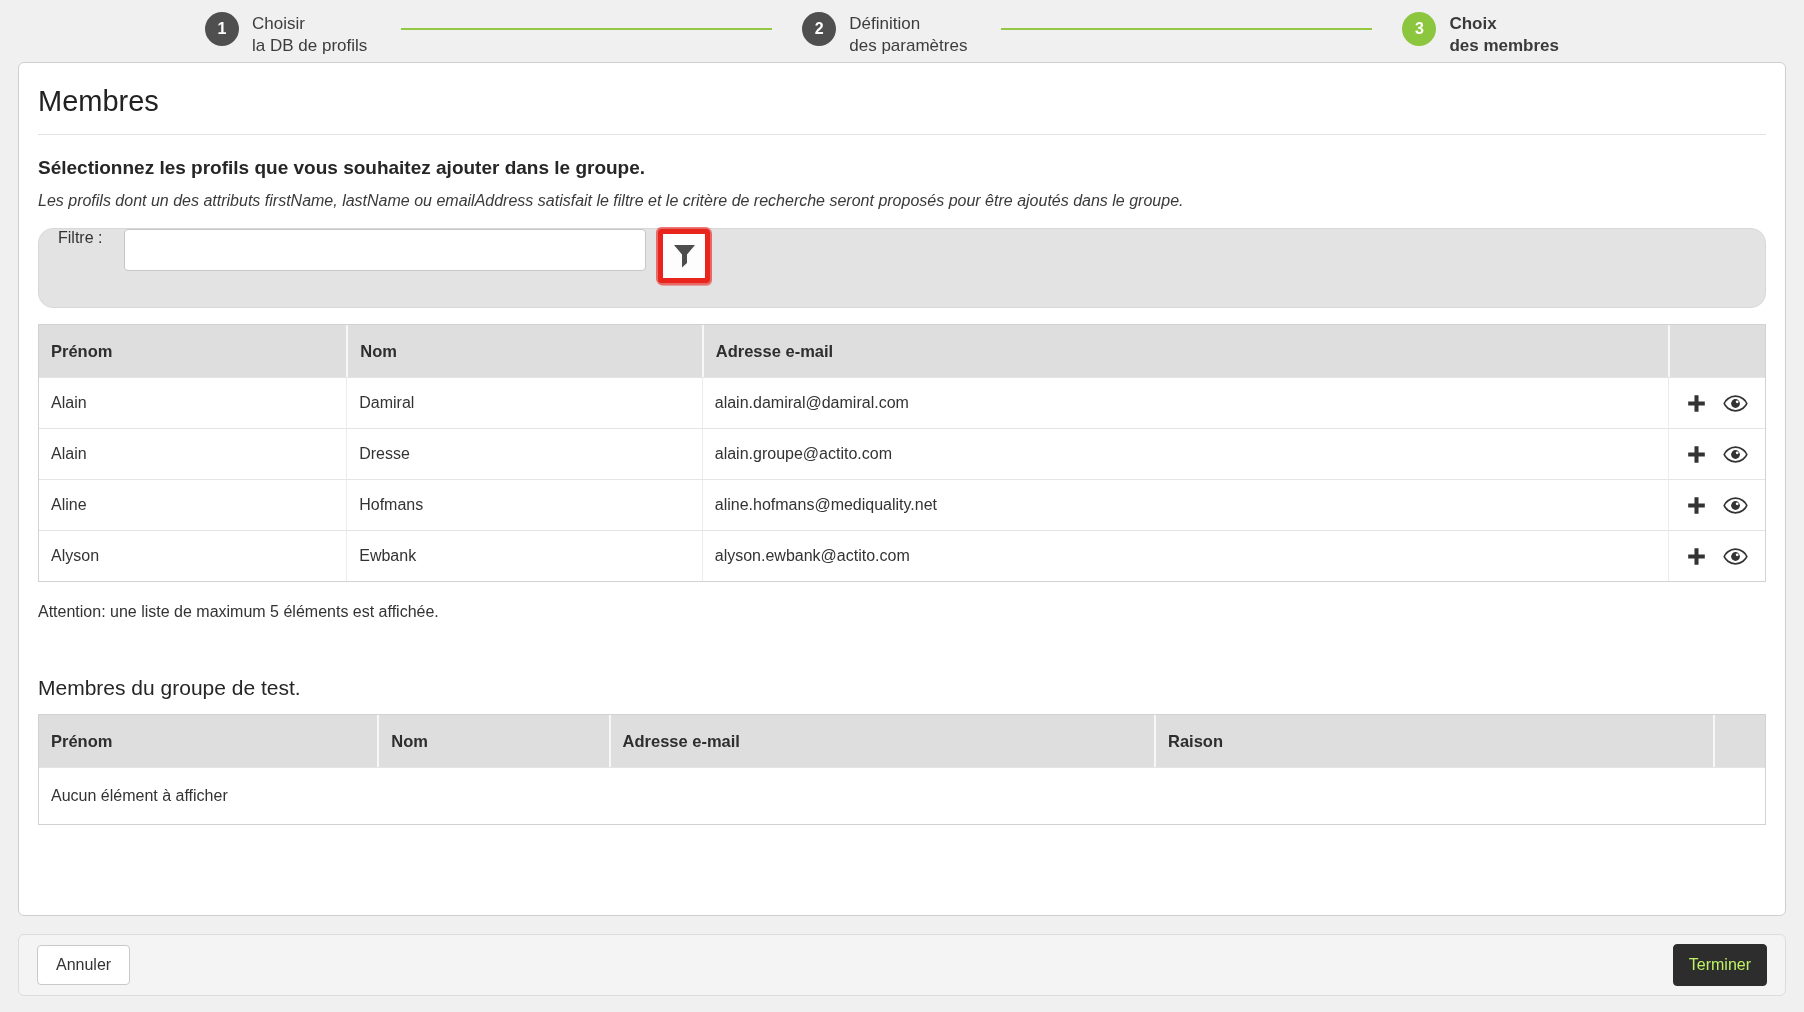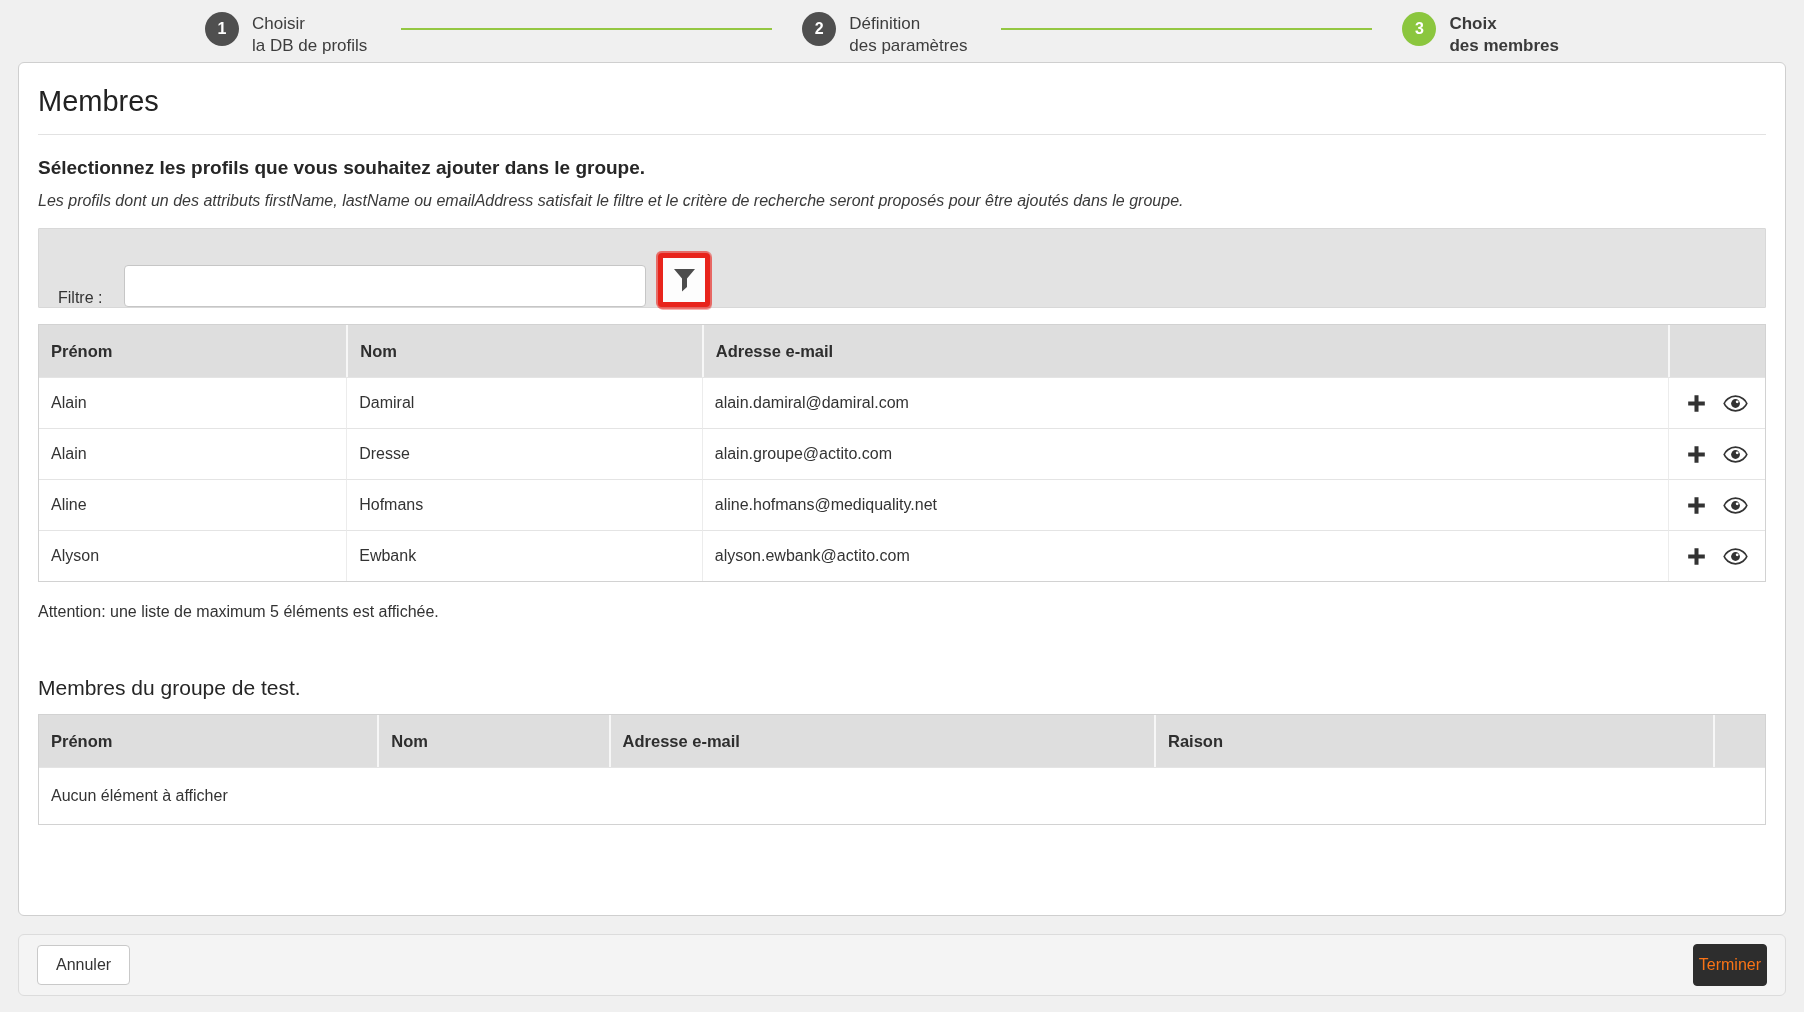--- a/index.html
+++ b/index.html
@@ -47,22 +47,22 @@
   .title-rule { border: none; border-top: 1px solid #e2e2e2; margin-top: 16px; }
   .section-heading { margin-top: 22px; font-size: 19px; font-weight: bold; color: #262626; }
   .note { margin-top: 13px; font-size: 16px; font-style: italic; color: #3a3a3a; }
 
   
   .filter-bar {
     margin-top: 18px;
     height: 80px;
     background: #e3e3e3;
     border: 1px solid #d8d8d8;
-    border-radius: 1px;
-    display: flex; align-items: flex-end;
+    border-radius: 15px;
+    display: flex; align-items: flex-start;
     padding: 0 16px;
   }
   .filter-label { font-size: 16px; color: #333; margin: 0 22px 0 3px; }
   .filter-input {
     width: 522px; height: 42px;
     border: 1px solid #c6c6c6; border-radius: 4px;
     background: #fff; font-size: 16px; padding: 0 10px;
     font-family: "Liberation Sans", sans-serif;
     outline: none;
   }
@@ -124,21 +124,21 @@
     display: flex; align-items: center; justify-content: space-between;
     padding: 0 18px;
   }
   .btn-cancel {
     background: #fff; border: 1px solid #c9c9c9; border-radius: 4px;
     font-size: 16px; color: #333; padding: 10px 18px;
     font-family: "Liberation Sans", sans-serif; cursor: pointer;
   }
   .btn-finish {
     background: #2d2d2d; border: 1px solid #2d2d2d; border-radius: 4px;
-    font-size: 16px; color: #f97316; padding: 11px 5px;
+    font-size: 16px; color: #bef264; padding: 11px 15px;
     font-family: "Liberation Sans", sans-serif; cursor: pointer;
   }
 </style>
 </head>
 <body>
 
 <div class="stepper">
   <div class="step">
     <div class="step-circle">1</div>
     <div class="step-label">

